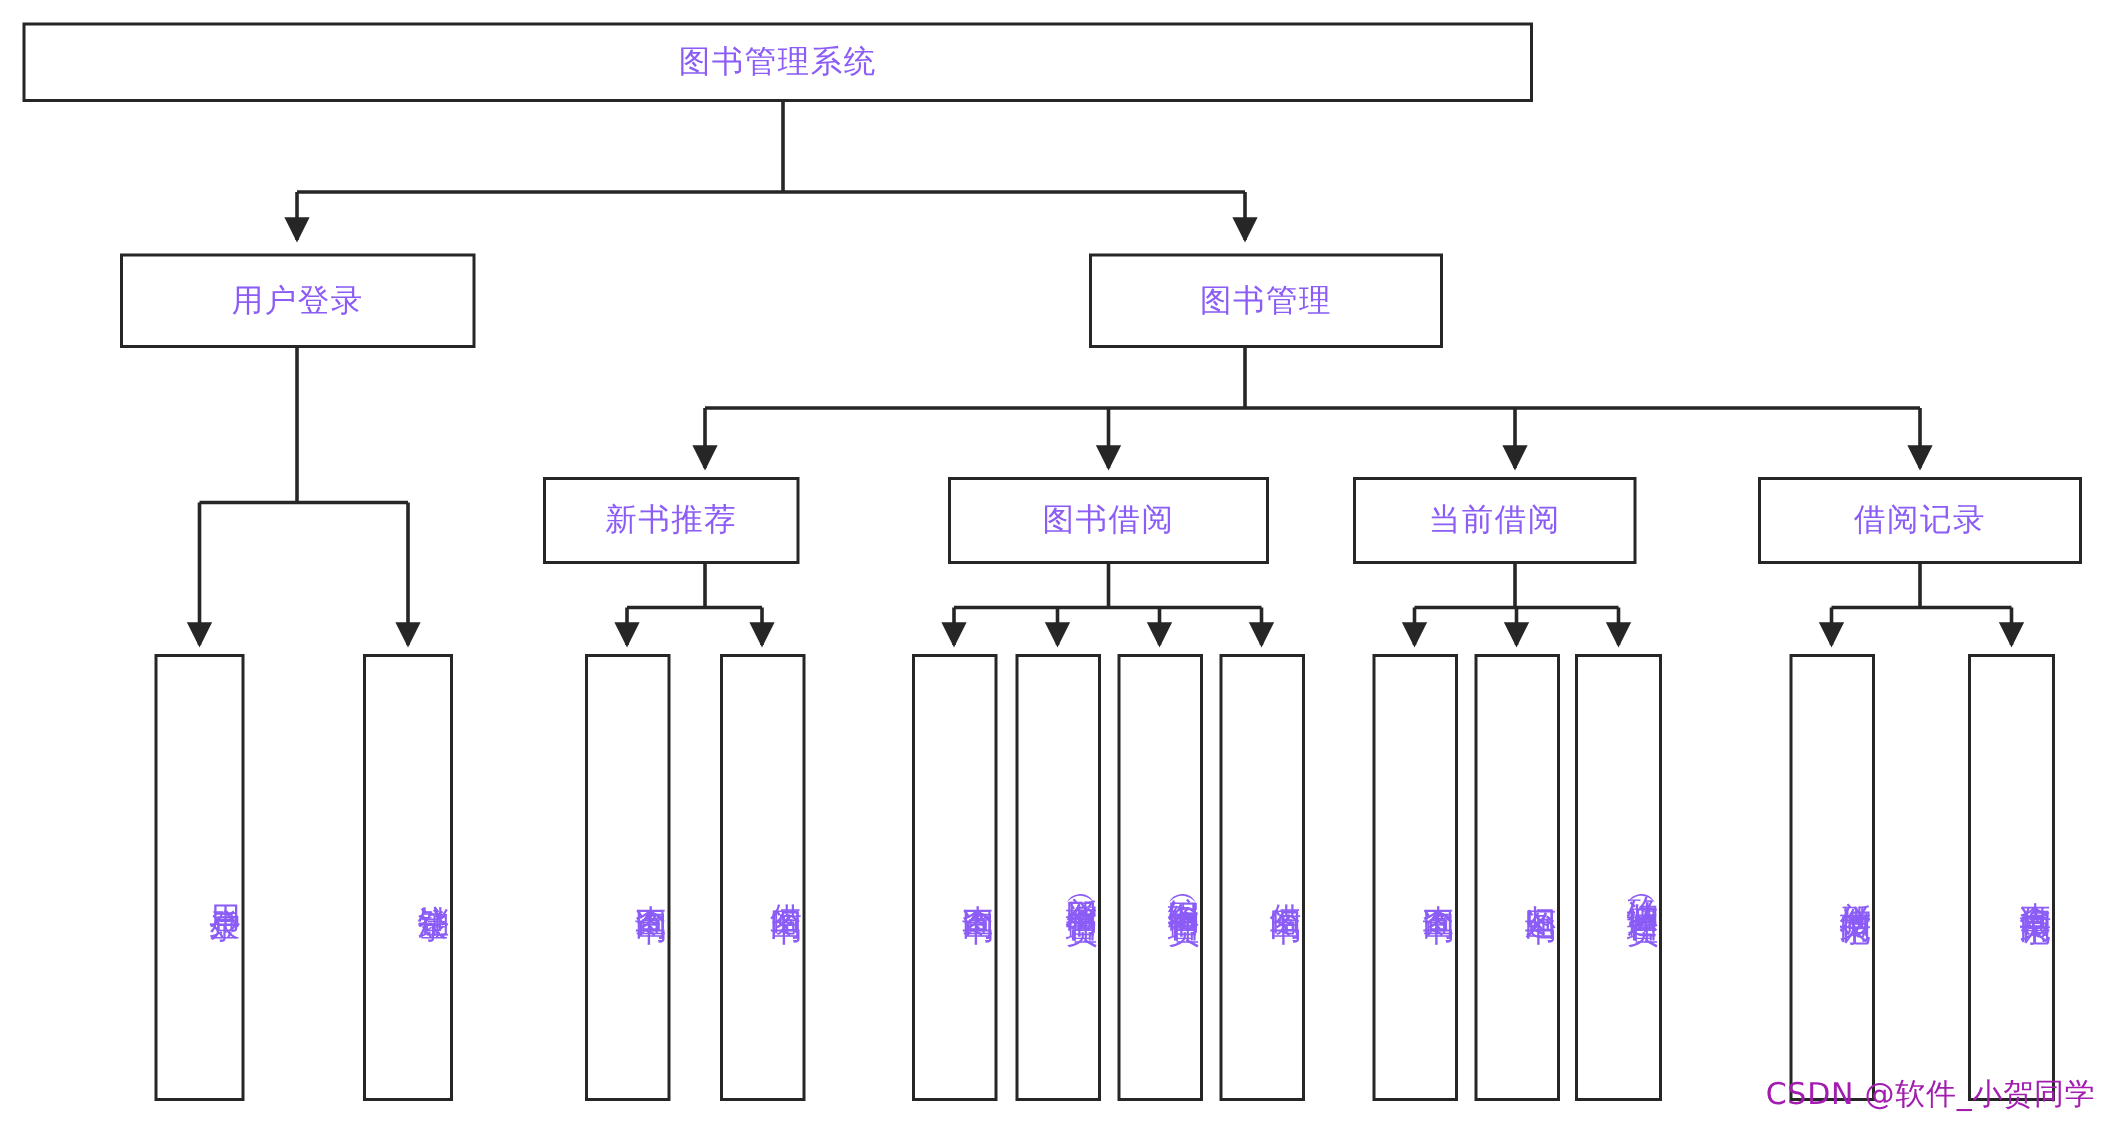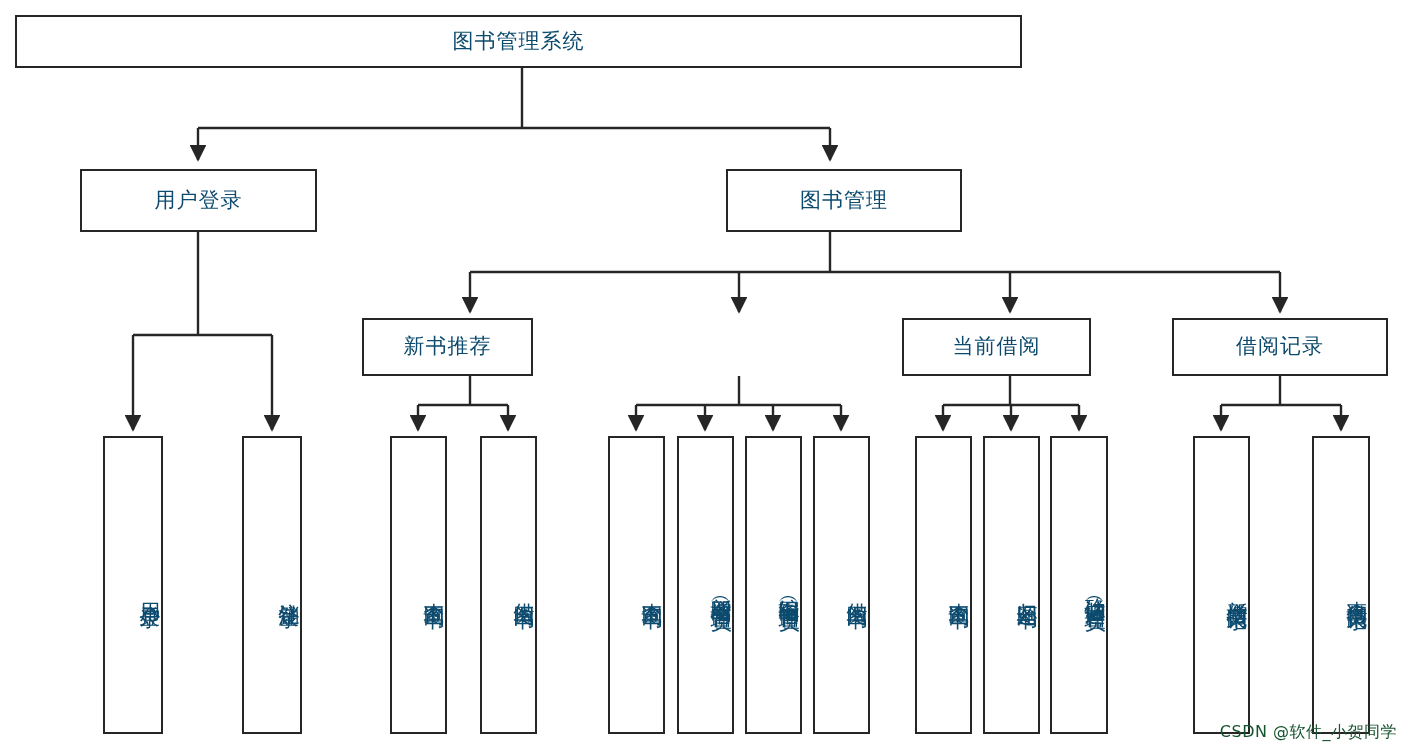--- a/index.html
+++ b/index.html
@@ -26,21 +26,21 @@
     pointer-events: none;
   }
   .node {
     position: absolute;
     box-sizing: border-box;
     border: 2px solid #262626;
     background: #ffffff;
     display: flex;
     align-items: center;
     justify-content: center;
-    color: #0c4a6e;
+    color: #8b5cf6;
   }
   .node.horiz {
     font-size: 21px;
     letter-spacing: 1px;
   }
   .node.vert {
     writing-mode: vertical-rl;
     text-orientation: upright;
     font-size: 21px;
     letter-spacing: 2px;
@@ -54,22 +54,22 @@
     white-space: pre-wrap;
   }
   .node.vert .lbl {
     writing-mode: vertical-rl;
     text-orientation: upright;
   }
   #watermark {
     position: absolute;
     right: 8px;
     bottom: 4px;
-    font-size: 16px;
-    color: #14532d;
+    font-size: 20px;
+    color: #a21caf;
     letter-spacing: 0.5px;
     white-space: nowrap;
   }
 </style>
 </head>
 <body>
 
 <div id="canvas">
 
   <svg id="wires" viewBox="0 0 1405 747">
@@ -130,20 +130,23 @@
   <div class="node horiz" style="left:80px; top:169px; width:237px; height:63px;">
     <span class="lbl">用户登录</span>
   </div>
   <div class="node horiz" style="left:712px; top:169px; width:236px; height:63px;margin-left:14px;">
     <span class="lbl">图书管理</span>
   </div>
 
   <div class="node horiz" style="left:362px; top:318px; width:171px; height:58px;">
     <span class="lbl">新书推荐</span>
   </div>
+  <div class="node horiz" style="left:632px; top:318px; width:214px; height:58px;">
+    <span class="lbl">图书借阅</span>
+  </div>
   <div class="node horiz" style="left:902px; top:318px; width:189px; height:58px;">
     <span class="lbl">当前借阅</span>
   </div>
   <div class="node horiz" style="left:1172px; top:318px; width:216px; height:58px;">
     <span class="lbl">借阅记录</span>
   </div>
 
   <div class="node vert" style="left:103px; top:436px; width:60px; height:298px;">
     <span class="lbl">用户登录</span>
   </div>

